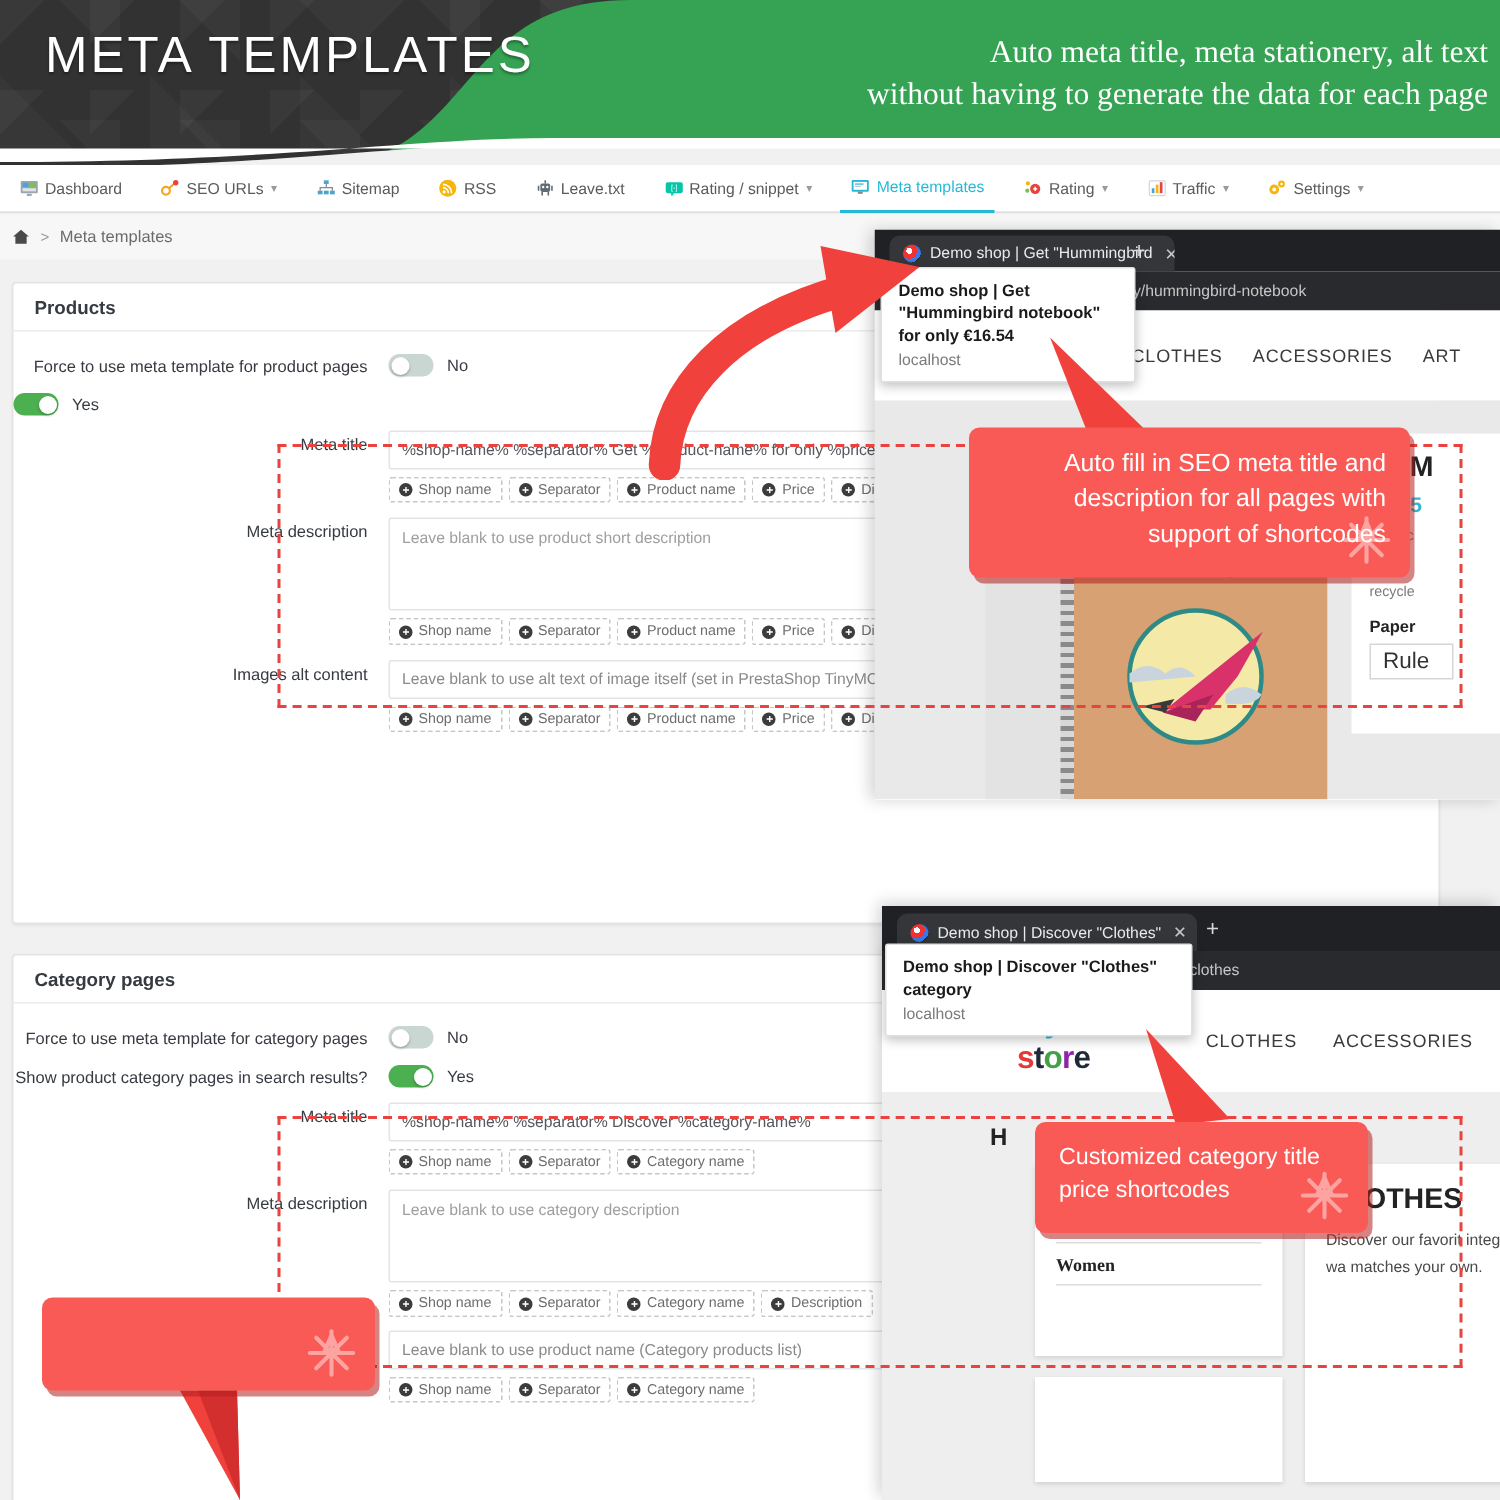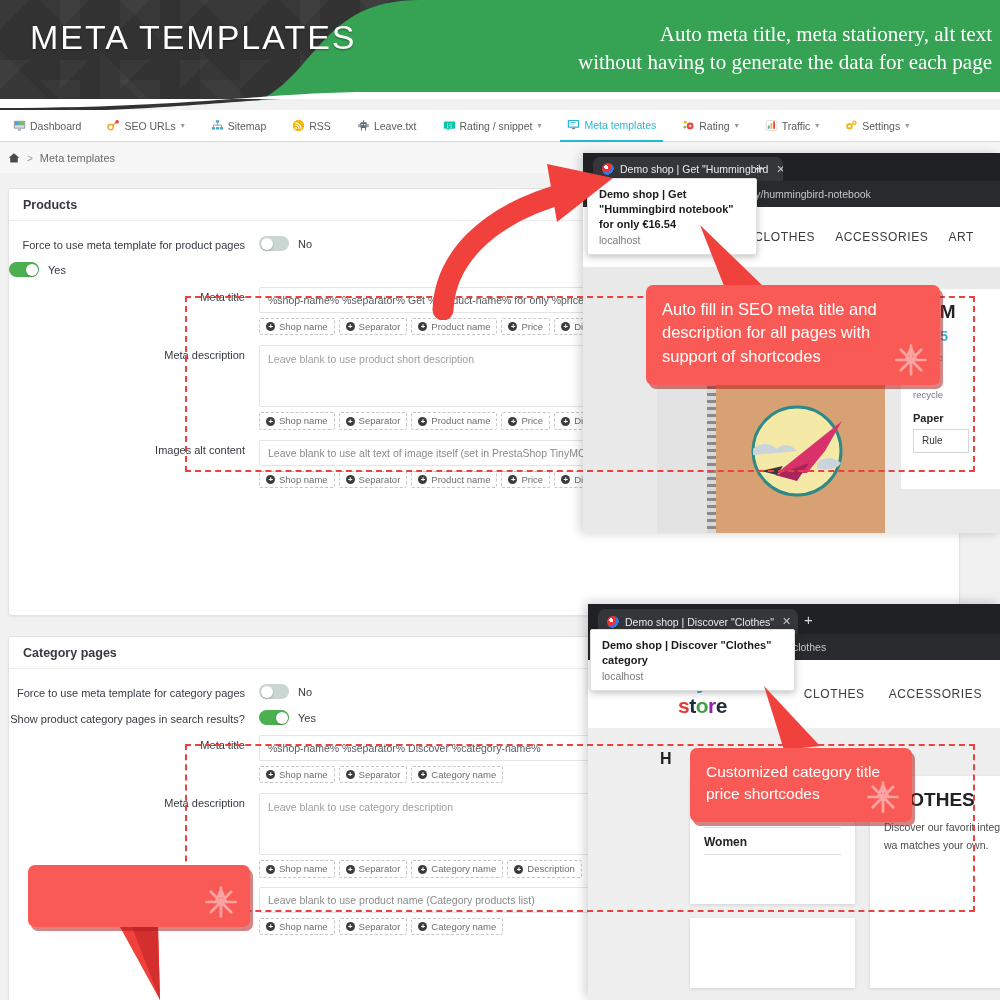--- a/index.html
+++ b/index.html
@@ -216,33 +216,33 @@
 
   
   .prod-page { position: absolute; background: #ffffff; overflow: hidden; }
   .prod-title { font-size: 19px; font-weight: bold; color: #232323; letter-spacing: -.3px; }
   .prod-price { font-size: 14px; color: #2fb5d2; font-weight: bold; margin-top: 5px; }
   .prod-small { font-size: 9.5px; color: #7a7a7a; margin-top: 7px; line-height: 1.5; }
   .prod-attr { font-size: 11px; font-weight: bold; color: #232323; margin-top: 10px; }
   .prod-select {
     margin-top: 5px; border: 1px solid #d6d6d6; background: #fff;
     height: 24px; display: flex; align-items: center; padding: 0 8px;
-    font-size: 10px; color: #333;
+    font-size: 15px; color: #333;
   }
 
   .cat-card {
     background: #ffffff; box-shadow: 0 1px 3px rgba(0,0,0,.12);
     padding: 13px 14px;
   }
   .cat-card .ck {
     font-size: 10.5px; font-weight: bold; color: #232323; letter-spacing: .5px;
   }
   .cat-link {
     font-size: 12px; font-weight: bold; color: #232323;
-    padding: 7px 0 5px 0; border-bottom: 1px solid #dcdcdc;
+    padding: 7px 0 5px 0; border-bottom: 1px solid #dcdcdc; font-family: Liberation Serif, serif;
   }
   .cat-right-title { font-size: 19px; font-weight: bold; color: #232323; }
   .cat-right-text { font-size: 10.5px; color: #4a4a4a; line-height: 1.7; margin-top: 8px; }
 
   
   .notebook { position: absolute; overflow: hidden; background: #e8e8e8; }
   .nb-cover { position: absolute; background: #d9a06a; }
   .nb-spiral {
     position: absolute; width: 9px; top: 0; bottom: 0;
     background: repeating-linear-gradient(to bottom,
@@ -717,21 +717,21 @@
 <div class="tooltip" style="left:590px; top:629px; width:205px;">
   <div class="tt-title">Demo shop | Discover "Clothes" category</div>
   <div class="tt-host">localhost</div>
 </div>
 
 <svg class="pointer" style="left:415px; top:160px; width:220px; height:160px;" viewBox="0 0 220 160">
   <path d="M28 150 C 30 100, 70 55, 150 33" stroke="#f0413c" stroke-width="21" fill="none" stroke-linecap="round"></path>
   <path d="M132 4 L198 18 L142 62 Z" fill="#f0413c"></path>
 </svg>
 
-<div class="callout" style="left:646px; top:285px; width:294px; height:100px;">
+<div class="callout" style="left:646px; top:285px; width:294px; height:100px;text-align:right;">
   <span>Auto fill in SEO meta title and description for  all  pages with support of shortcodes</span>
   <svg class="burst" viewBox="0 0 40 40">
     <g stroke="#ffffff" stroke-width="3.2" stroke-linecap="round">
       <path d="M20 3 V37 M3 20 H37 M8 8 L32 32 M32 8 L8 32 M20 6 L26 20 M20 6 L14 20"></path>
     </g>
   </svg>
 </div>
 <svg class="pointer" style="left:690px; top:225px; width:110px; height:70px;" viewBox="0 0 110 70">
   <path d="M10 0 L74 62 L36 66 Z" fill="#f0413c"></path>
 </svg>

